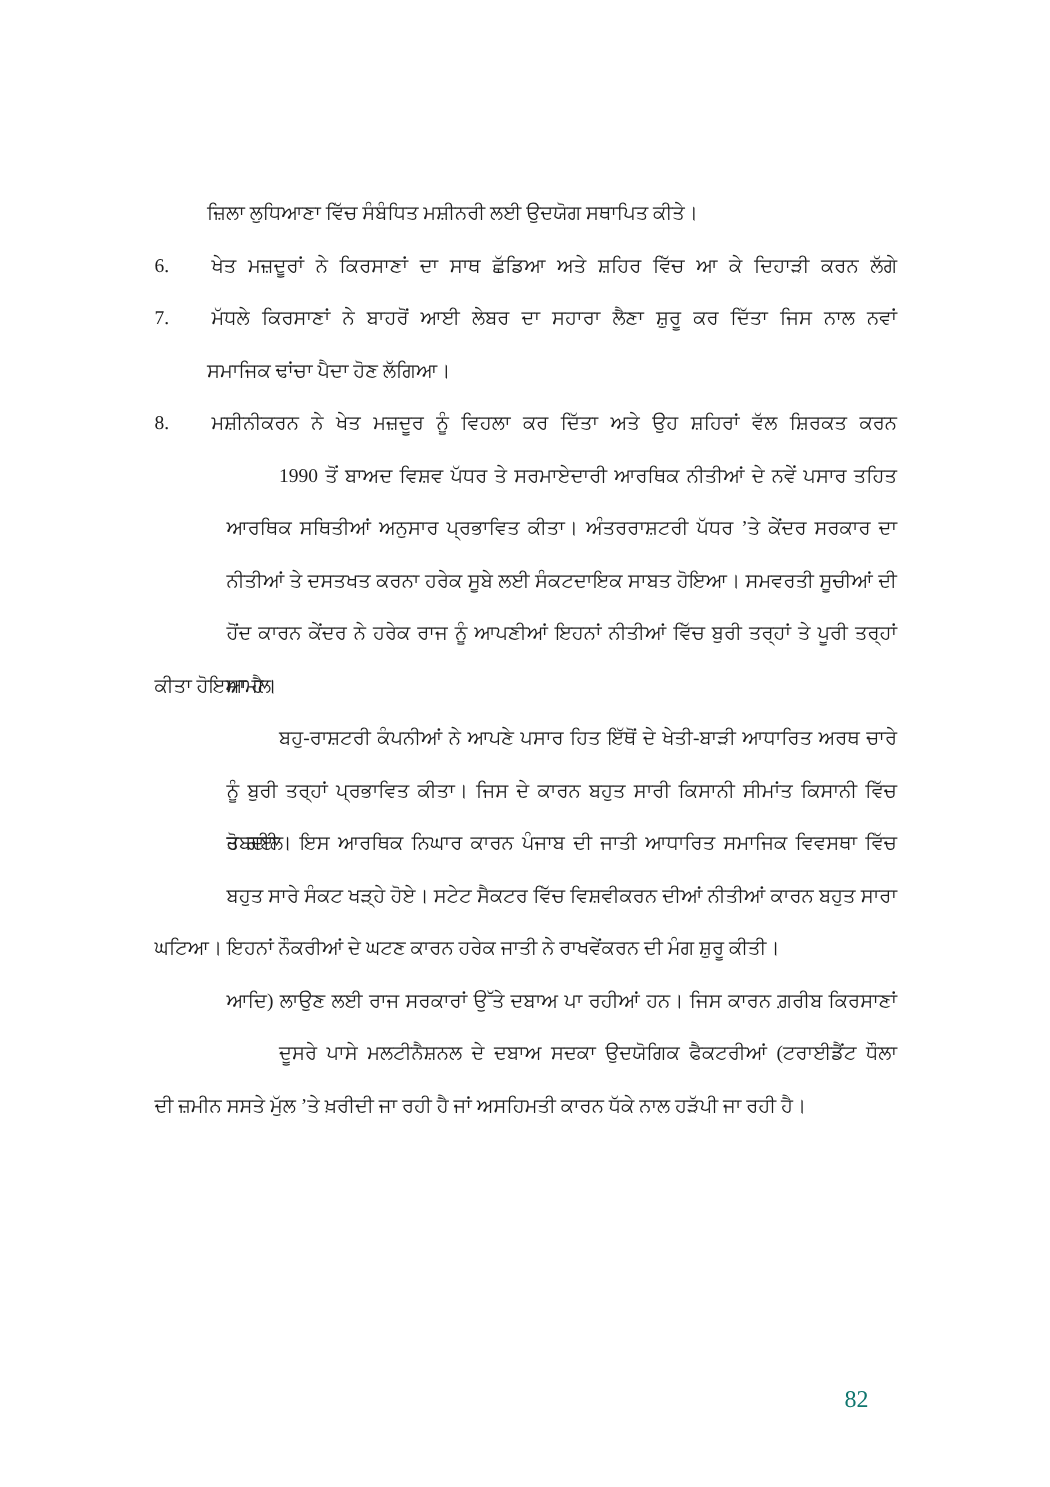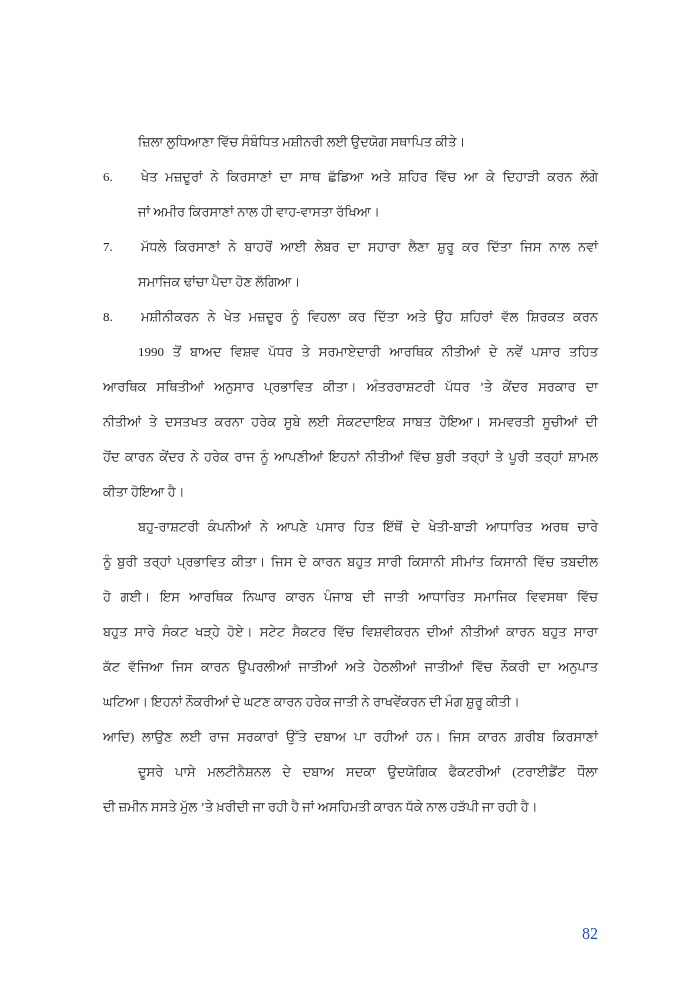--- a/index.html
+++ b/index.html
@@ -23,20 +23,21 @@
   }
   .line {
     height: 35px;
     line-height: 35px;
     white-space: nowrap;            
   }
   .just {
     white-space: normal;
     text-align: justify;
     text-align-last: justify;
+    margin-left: 48px;
   }
   .leftal {
     white-space: normal;
     text-align: left;
     text-align-last: left;
   }
   .ind { padding-left: 35px; box-sizing: border-box; }
   .item-line { position: relative; }
   .item-num {
     position: absolute;
@@ -44,40 +45,39 @@
     height: 35px; line-height: 35px;
   }
   .item-text {
     display: block;
     margin-left: 38px;
     height: 35px; line-height: 35px;
   }
   .page-num {
     position: absolute;
     top: 922px;
-    right: 102px;
+    right: 121px;
     height: 24px; line-height: 24px;
     font-size: 16px;
-    color: #1d4ed8;
+    color: #0f766e;
     font-family: Liberation Serif, serif;
   }
 </style>
 </head>
 <body>
 
 <div class="page">
   <div class="content">
 
     <div class="line ind leftal">ਜ਼ਿਲਾ ਲੁਧਿਆਣਾ ਵਿੱਚ ਸੰਬੰਧਿਤ ਮਸ਼ੀਨਰੀ ਲਈ ਉਦਯੋਗ ਸਥਾਪਿਤ ਕੀਤੇ।</div>
 
     <div class="line item-line">
       <span class="item-num">6.</span>
       <span class="item-text just">ਖੇਤ ਮਜ਼ਦੂਰਾਂ ਨੇ ਕਿਰਸਾਣਾਂ ਦਾ ਸਾਥ ਛੱਡਿਆ ਅਤੇ ਸ਼ਹਿਰ ਵਿੱਚ ਆ ਕੇ ਦਿਹਾੜੀ ਕਰਨ ਲੱਗੇ</span>
     </div>
-    <div class="line ind leftal">ਜਾਂ ਅਮੀਰ ਕਿਰਸਾਣਾਂ ਨਾਲ ਹੀ ਵਾਹ-ਵਾਸਤਾ ਰੱਖਿਆ।</div>
 
     <div class="line item-line">
       <span class="item-num">7.</span>
       <span class="item-text just">ਮੱਧਲੇ ਕਿਰਸਾਣਾਂ ਨੇ ਬਾਹਰੋਂ ਆਈ ਲੇਬਰ ਦਾ ਸਹਾਰਾ ਲੈਣਾ ਸ਼ੁਰੂ ਕਰ ਦਿੱਤਾ ਜਿਸ ਨਾਲ ਨਵਾਂ</span>
     </div>
     <div class="line ind leftal">ਸਮਾਜਿਕ ਢਾਂਚਾ ਪੈਦਾ ਹੋਣ ਲੱਗਿਆ।</div>
 
     <div class="line item-line">
       <span class="item-num">8.</span>
       <span class="item-text just">ਮਸ਼ੀਨੀਕਰਨ ਨੇ ਖੇਤ ਮਜ਼ਦੂਰ ਨੂੰ ਵਿਹਲਾ ਕਰ ਦਿੱਤਾ ਅਤੇ ਉਹ ਸ਼ਹਿਰਾਂ ਵੱਲ ਸ਼ਿਰਕਤ ਕਰਨ</span>
@@ -86,21 +86,20 @@
     <div class="line ind just">1990 ਤੋਂ ਬਾਅਦ ਵਿਸ਼ਵ ਪੱਧਰ ਤੇ ਸਰਮਾਏਦਾਰੀ ਆਰਥਿਕ ਨੀਤੀਆਂ ਦੇ ਨਵੇਂ ਪਸਾਰ ਤਹਿਤ</div>
     <div class="line just">ਆਰਥਿਕ ਸਥਿਤੀਆਂ ਅਨੁਸਾਰ ਪ੍ਰਭਾਵਿਤ ਕੀਤਾ। ਅੰਤਰਰਾਸ਼ਟਰੀ ਪੱਧਰ ’ਤੇ ਕੇਂਦਰ ਸਰਕਾਰ ਦਾ</div>
     <div class="line just">ਨੀਤੀਆਂ ਤੇ ਦਸਤਖਤ ਕਰਨਾ ਹਰੇਕ ਸੂਬੇ ਲਈ ਸੰਕਟਦਾਇਕ ਸਾਬਤ ਹੋਇਆ। ਸਮਵਰਤੀ ਸੂਚੀਆਂ ਦੀ</div>
     <div class="line just">ਹੋਂਦ ਕਾਰਨ ਕੇਂਦਰ ਨੇ ਹਰੇਕ ਰਾਜ ਨੂੰ ਆਪਣੀਆਂ ਇਹਨਾਂ ਨੀਤੀਆਂ ਵਿੱਚ ਬੁਰੀ ਤਰ੍ਹਾਂ ਤੇ ਪੂਰੀ ਤਰ੍ਹਾਂ ਸ਼ਾਮਲ</div>
     <div class="line leftal">ਕੀਤਾ ਹੋਇਆ ਹੈ।</div>
 
     <div class="line ind just">ਬਹੁ-ਰਾਸ਼ਟਰੀ ਕੰਪਨੀਆਂ ਨੇ ਆਪਣੇ ਪਸਾਰ ਹਿਤ ਇੱਥੋਂ ਦੇ ਖੇਤੀ-ਬਾੜੀ ਆਧਾਰਿਤ ਅਰਥ ਚਾਰੇ</div>
     <div class="line just">ਨੂੰ ਬੁਰੀ ਤਰ੍ਹਾਂ ਪ੍ਰਭਾਵਿਤ ਕੀਤਾ। ਜਿਸ ਦੇ ਕਾਰਨ ਬਹੁਤ ਸਾਰੀ ਕਿਸਾਨੀ ਸੀਮਾਂਤ ਕਿਸਾਨੀ ਵਿੱਚ ਤਬਦੀਲ</div>
     <div class="line just">ਹੋ ਗਈ। ਇਸ ਆਰਥਿਕ ਨਿਘਾਰ ਕਾਰਨ ਪੰਜਾਬ ਦੀ ਜਾਤੀ ਆਧਾਰਿਤ ਸਮਾਜਿਕ ਵਿਵਸਥਾ ਵਿੱਚ</div>
     <div class="line just">ਬਹੁਤ ਸਾਰੇ ਸੰਕਟ ਖੜ੍ਹੇ ਹੋਏ। ਸਟੇਟ ਸੈਕਟਰ ਵਿੱਚ ਵਿਸ਼ਵੀਕਰਨ ਦੀਆਂ ਨੀਤੀਆਂ ਕਾਰਨ ਬਹੁਤ ਸਾਰਾ</div>
-    <div class="line just">ਕੱਟ ਵੱਜਿਆ ਜਿਸ ਕਾਰਨ ਉਪਰਲੀਆਂ ਜਾਤੀਆਂ ਅਤੇ ਹੇਠਲੀਆਂ ਜਾਤੀਆਂ ਵਿੱਚ ਨੌਕਰੀ ਦਾ ਅਨੁਪਾਤ</div>
     <div class="line leftal">ਘਟਿਆ। ਇਹਨਾਂ ਨੌਕਰੀਆਂ ਦੇ ਘਟਣ ਕਾਰਨ ਹਰੇਕ ਜਾਤੀ ਨੇ ਰਾਖਵੇਂਕਰਨ ਦੀ ਮੰਗ ਸ਼ੁਰੂ ਕੀਤੀ।</div>
 
     <div class="line just">ਆਦਿ) ਲਾਉਣ ਲਈ ਰਾਜ ਸਰਕਾਰਾਂ ਉੱਤੇ ਦਬਾਅ ਪਾ ਰਹੀਆਂ ਹਨ। ਜਿਸ ਕਾਰਨ ਗ਼ਰੀਬ ਕਿਰਸਾਣਾਂ</div>
     <div class="line ind just">ਦੂਸਰੇ ਪਾਸੇ ਮਲਟੀਨੈਸ਼ਨਲ ਦੇ ਦਬਾਅ ਸਦਕਾ ਉਦਯੋਗਿਕ ਫੈਕਟਰੀਆਂ (ਟਰਾਈਡੈਂਟ ਧੌਲਾ</div>
     <div class="line leftal">ਦੀ ਜ਼ਮੀਨ ਸਸਤੇ ਮੁੱਲ ’ਤੇ ਖ਼ਰੀਦੀ ਜਾ ਰਹੀ ਹੈ ਜਾਂ ਅਸਹਿਮਤੀ ਕਾਰਨ ਧੱਕੇ ਨਾਲ ਹੜੱਪੀ ਜਾ ਰਹੀ ਹੈ।</div>
 
   </div>
 
   <div class="page-num">82</div>
 </div>

